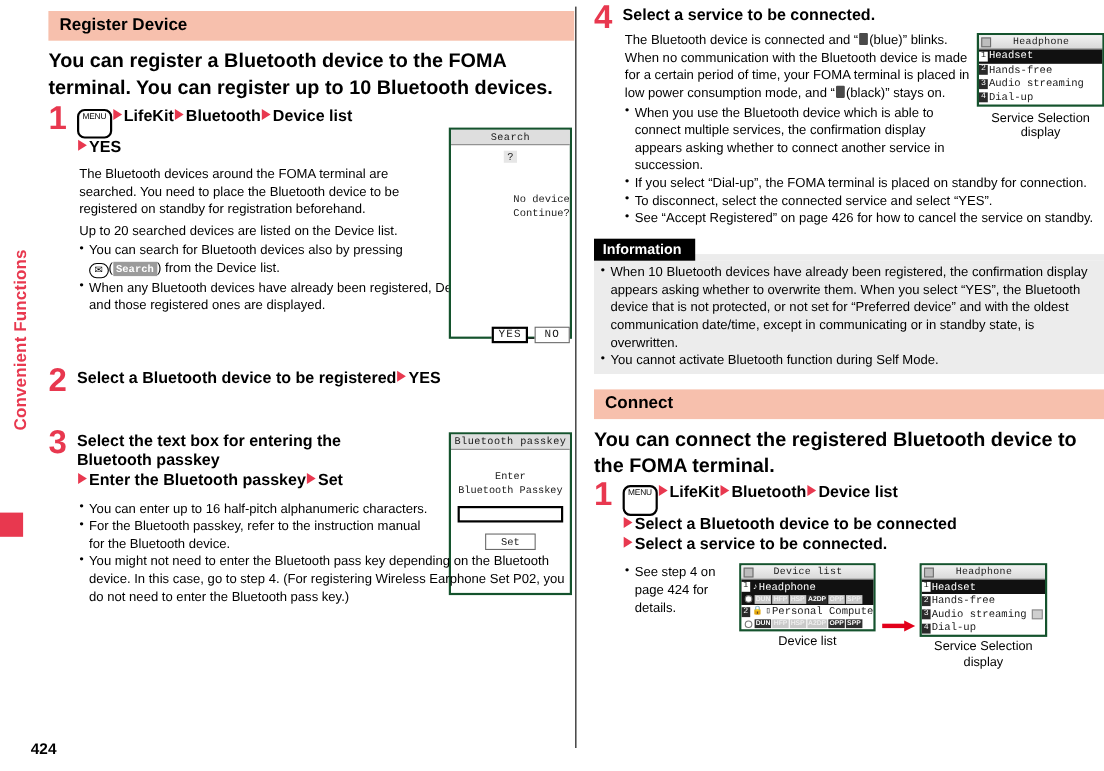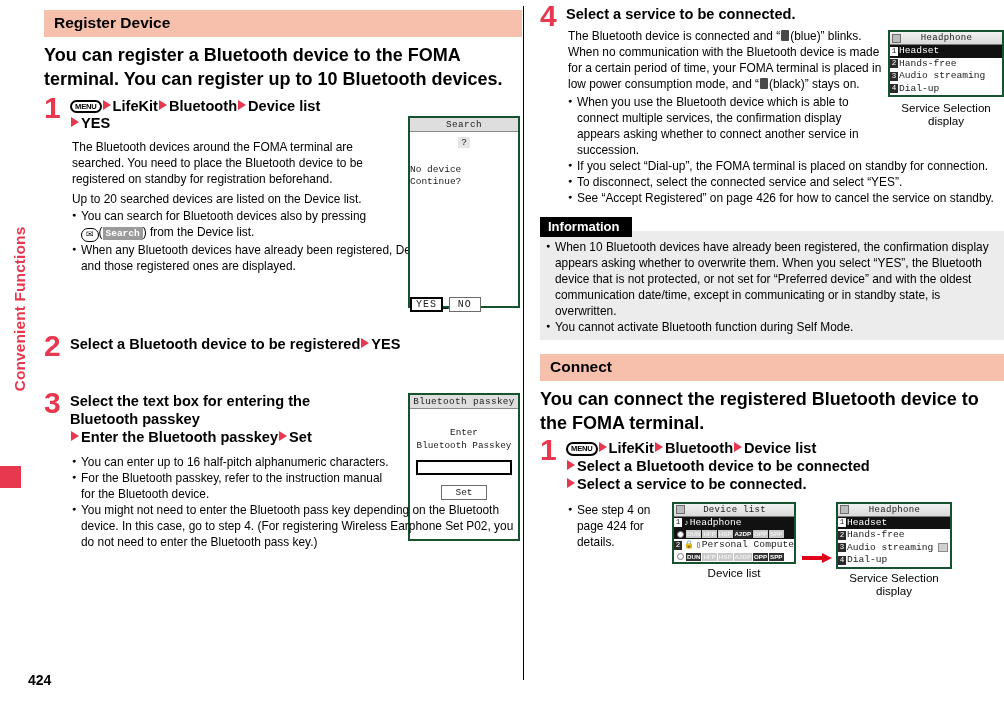--- a/index.html
+++ b/index.html
@@ -84,23 +84,23 @@
     border-left: 8px solid #e8384f;
     border-top: 5.5px solid transparent;
     border-bottom: 5.5px solid transparent;
     vertical-align: 1px;
     margin: 0 2px 0 1px;
   }
   
   .menukey {
     display: inline-block;
     border: 2px solid #000; border-radius: 7px;
-    font-size: 7.6px; font-weight: bold;
+    font-size: 7.6px; font-weight: normal;
     letter-spacing: -0.2px;
-    padding: 1px 3px 1px 3px;
+    padding: 1px 3px 15px 3px;
     line-height: 1;
     vertical-align: 2px;
   }
   
   .mailkey {
     display: inline-block;
     border: 1.6px solid #000; border-radius: 7px;
     font-size: 9px; line-height: 1;
     padding: 1px 4px 2px 4px;
     vertical-align: -1px;
@@ -151,22 +151,22 @@
     margin-top: 2px;
   }
 
   
   .scr-search { position: absolute; right: 2px; top: 18px; width: 112px; height: 192px; }
   .scr-search .body { padding: 4px 0 0 0; height: 100%; position: relative; }
   .qmark {
     text-align: center; font-size: 9.5px;
     background:#e6e6e6; width: 12px; margin: 1px auto 0 auto;
   }
-  .msg { text-align: left; margin-top: 16px; line-height: 1.25; }
-  .yesno { position: absolute; left: 0; right: 0; bottom: 8px; text-align: left; text-decoration: underline; }
+  .msg { text-align: right; margin-top: 28px; line-height: 1.25; }
+  .yesno { position: absolute; left: 0; right: 0; bottom: 8px; text-align: right; text-decoration: underline; }
   .btn-yes {
     display: inline-block; border: 2px solid #000; padding: 0px 4px;
     font-size: 10px; letter-spacing: 1px; background:#fff;
   }
   .btn-no {
     display: inline-block; border: 1px solid #6b6b6b; padding: 1px 8px;
     font-size: 10px; letter-spacing: 1px; margin-top: 2px; background:#fff;
   }
 
   

